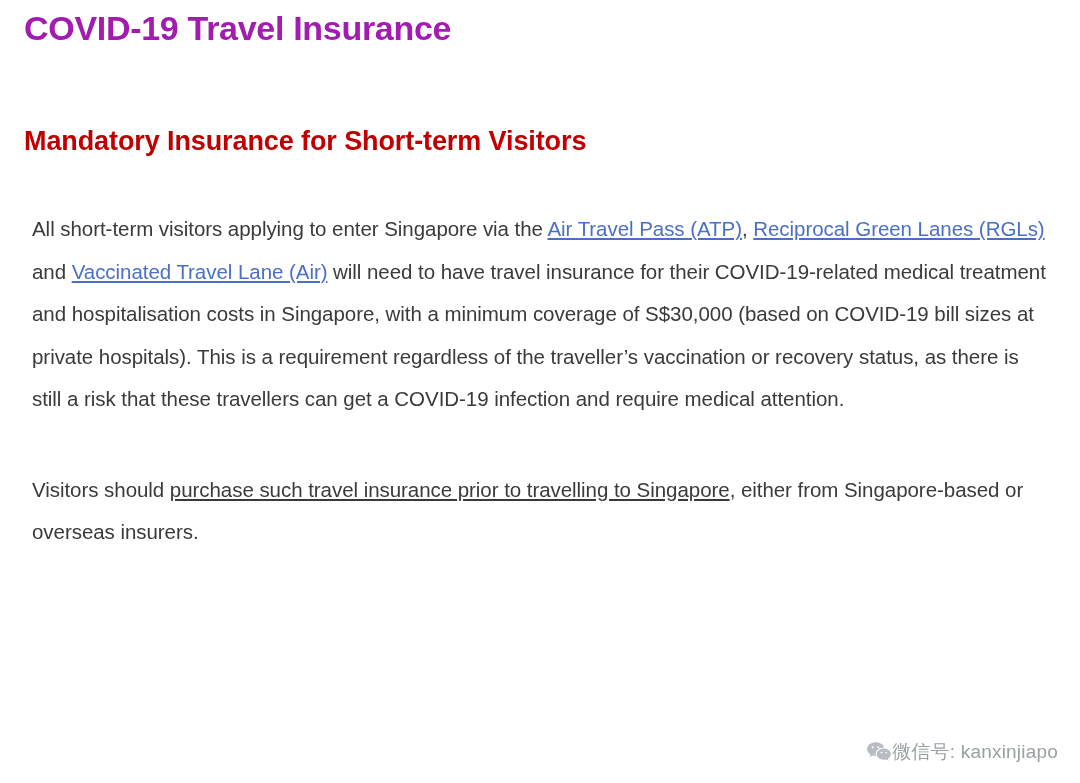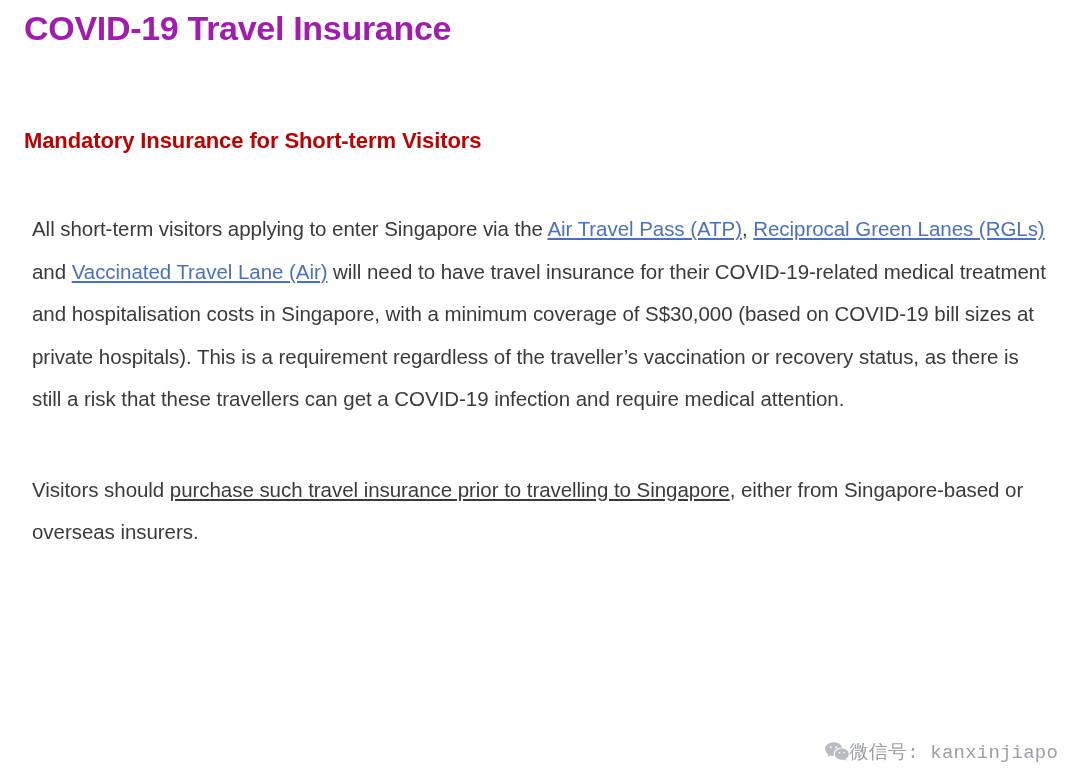--- a/index.html
+++ b/index.html
@@ -25,21 +25,21 @@
   .doc-title {
     font-size: 34px;
     font-weight: bold;
     color: #a21caf;
     letter-spacing: -0.3px;
     margin: 0;
     padding-top: 6px;
     line-height: 44px;
   }
   .section-heading {
-    font-size: 22px;
+    font-size: 27px;
     font-weight: bold;
     color: #c00000;
     margin: 0;
     padding-top: 73px;
     line-height: 36px;
     letter-spacing: -0.1px;
   }
   .para {
     font-size: 20.5px;
     line-height: 42.5px;
@@ -62,21 +62,21 @@
   }
   .watermark {
     position: absolute;
     right: 22px;
     bottom: 18px;
     display: flex;
     align-items: center;
     gap: 0;
     color: #9aa0a6;
     font-size: 19px;
-    font-family: Liberation Mono, monospace;
+    font-family: Liberation Sans, sans-serif;
     letter-spacing: 0.2px;
   }
   .wechat-badge {
     width: 26px;
     height: 22px;
     position: relative;
     display: inline-block;
   }
   .wechat-badge svg { display: block; }
 </style>

